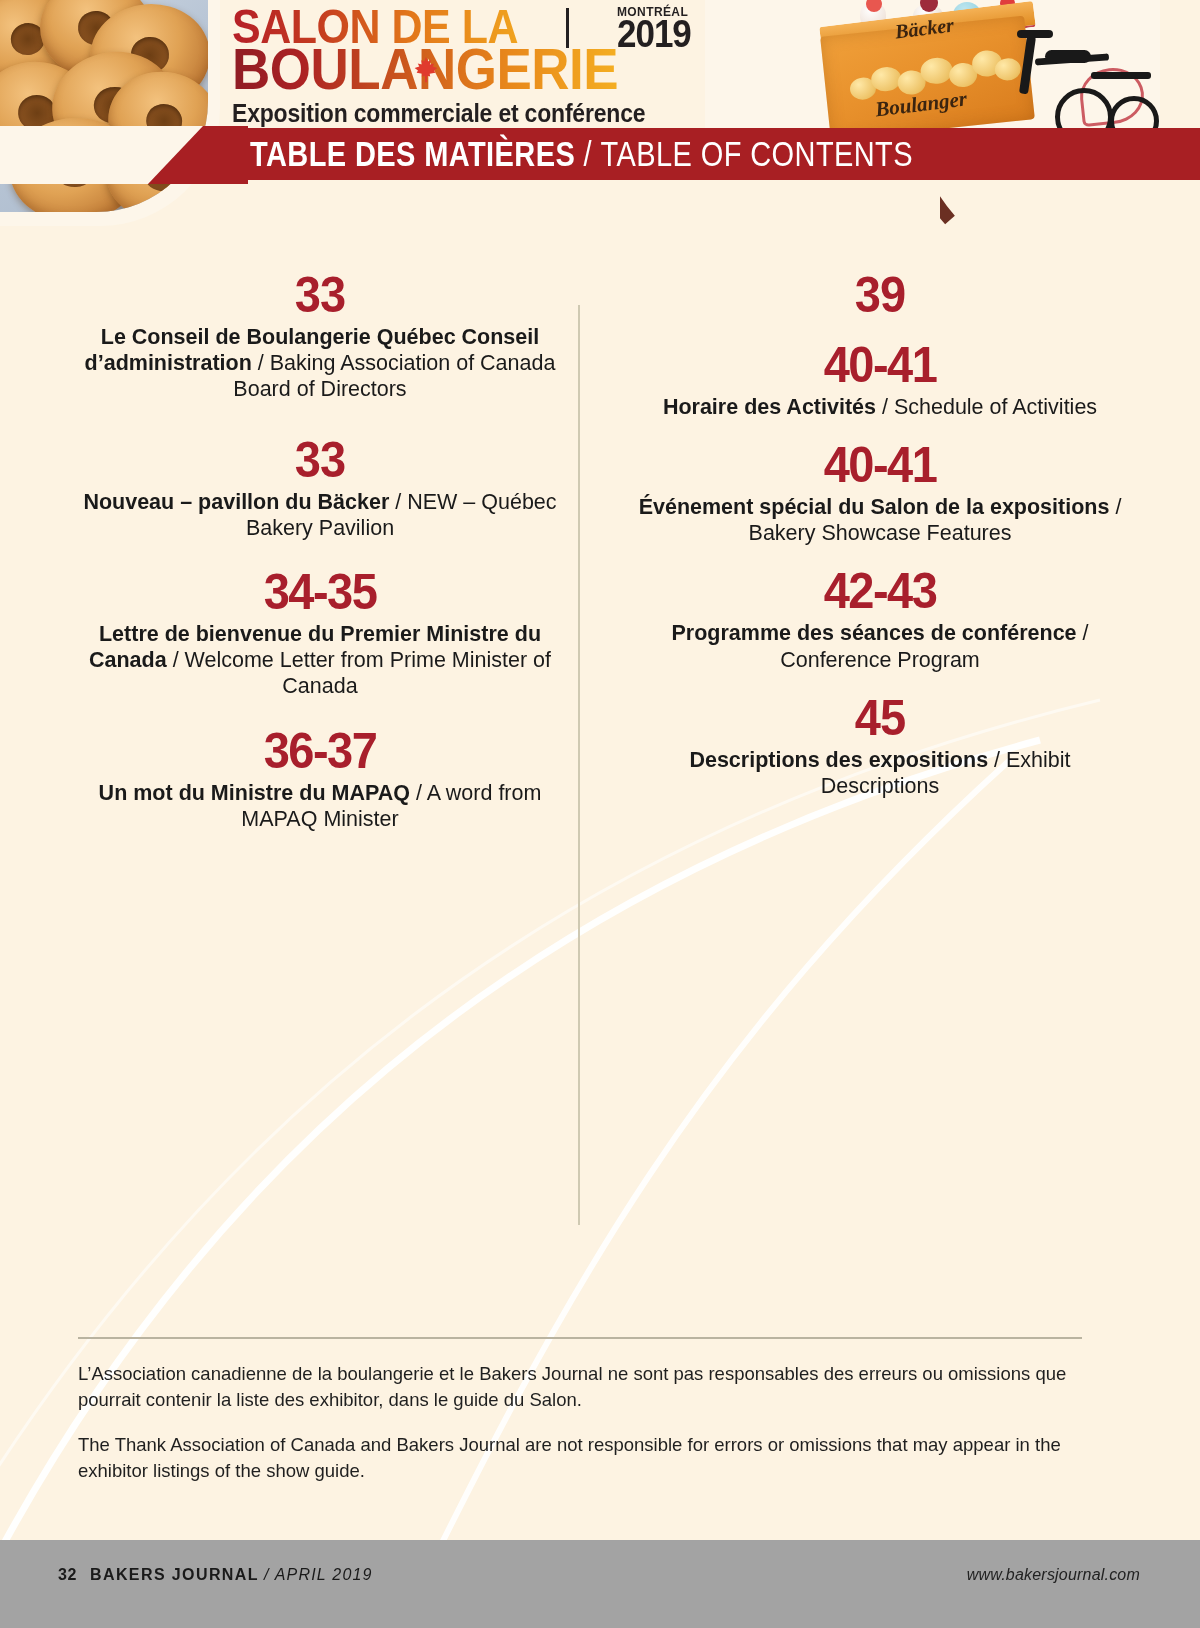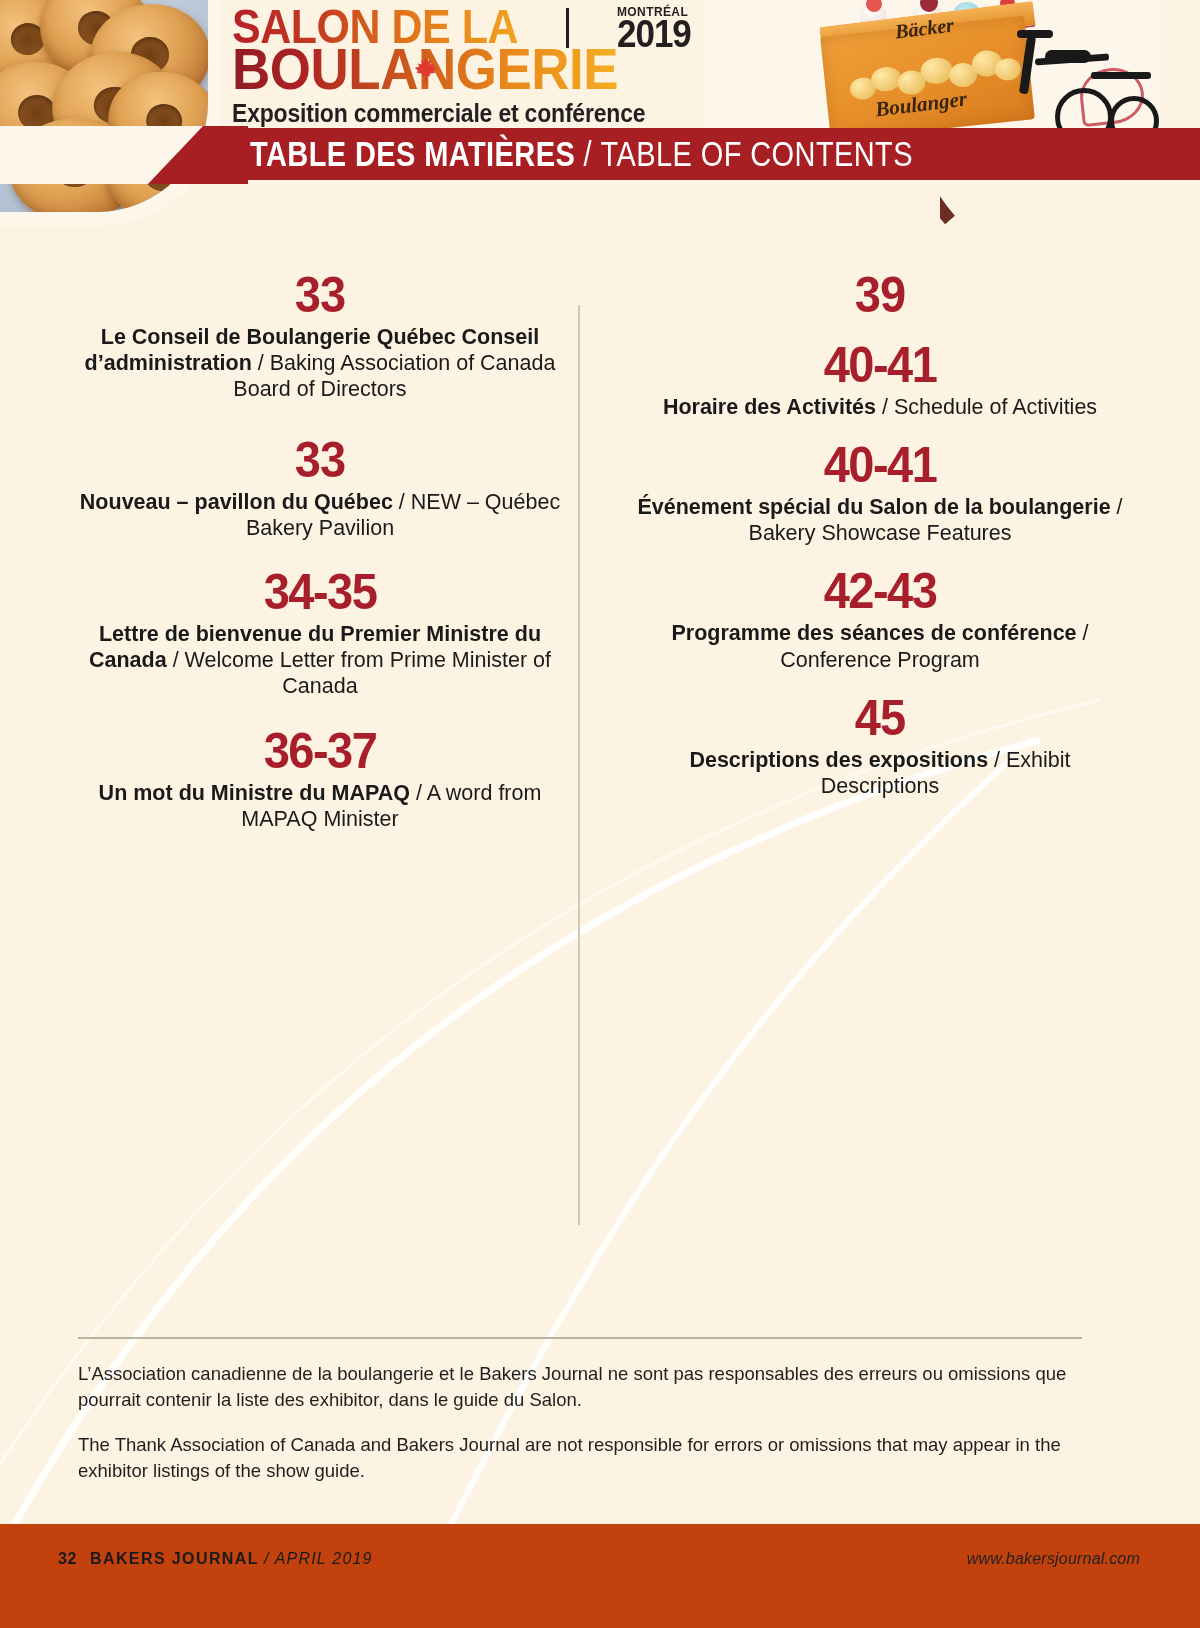--- a/index.html
+++ b/index.html
@@ -194,22 +194,22 @@
   }
   #disc-rule { width:100%; height:2px; background:#b9b3a0; margin-bottom:22px; }
   #disclaimer p {
     font-size:18.5px; line-height:1.42; color:#1f1f1f;
     margin-bottom:18px;
   }
   #disclaimer p:last-child { margin-bottom:0; }
 
   
   #footer {
-    position:absolute; left:0; bottom:0; width:1200px; height:104px; z-index:7;
-    background:#c2410c;
+    position:absolute; left:0; bottom:0; width:1200px; height:88px; z-index:7;
+    background:#a3a3a3;
   }
   #footer-left {
     position:absolute; left:58px; top:26px;
     font-size:16px; color:#1a1a1a; white-space:nowrap;
     letter-spacing:.6px;
   }
   #footer-left .pg   { font-weight:700; margin-right:13px; }
   #footer-left .name { font-weight:700; letter-spacing:1.4px; }
   #footer-left .iss  { font-style:italic; font-weight:400; letter-spacing:1.2px; }
   #footer-right {
@@ -318,21 +318,21 @@
 
     <div class="col" id="col-left">
 
       <div class="entry">
         <span class="pages">33</span>
         <span class="label"><b>Le Conseil de Boulangerie Québec Conseil d’administration</b><span> / </span><span class="en">Baking Association of Canada Board of Directors</span></span>
       </div>
 
       <div class="entry">
         <span class="pages">33</span>
-        <span class="label"><b>Nouveau – pavillon du Québec</b><span> / </span><span class="en">NEW – Québec Bakery Pavilion</span></span>
+        <span class="label"><b>Nouveau – pavillon du Bäcker</b><span> / </span><span class="en">NEW – Québec Bakery Pavilion</span></span>
       </div>
 
       <div class="entry">
         <span class="pages wide">34-35</span>
         <span class="label"><b>Lettre de bienvenue du Premier Ministre du Canada</b><span> / </span><span class="en">Welcome Letter from Prime Minister of Canada</span></span>
       </div>
 
       <div class="entry">
         <span class="pages wide">36-37</span>
         <span class="label"><b>Un mot du Ministre du MAPAQ</b><span> / </span><span class="en">A word from MAPAQ Minister</span></span>
@@ -347,21 +347,21 @@
         <span class="pages">39</span>
       </div>
 
       <div class="entry">
         <span class="pages wide">40-41</span>
         <span class="label"><b>Horaire des Activités</b><span> / </span><span class="en">Schedule of Activities</span></span>
       </div>
 
       <div class="entry">
         <span class="pages wide">40-41</span>
-        <span class="label"><b>Événement spécial du Salon de la boulangerie</b><span> / </span><span class="en">Bakery Showcase Features</span></span>
+        <span class="label"><b>Événement spécial du Salon de la expositions</b><span> / </span><span class="en">Bakery Showcase Features</span></span>
       </div>
 
       <div class="entry">
         <span class="pages wide">42-43</span>
         <span class="label"><b>Programme des séances de conférence</b><span> / </span><span class="en">Conference Program</span></span>
       </div>
 
 
       <div class="entry">
         <span class="pages">45</span>

